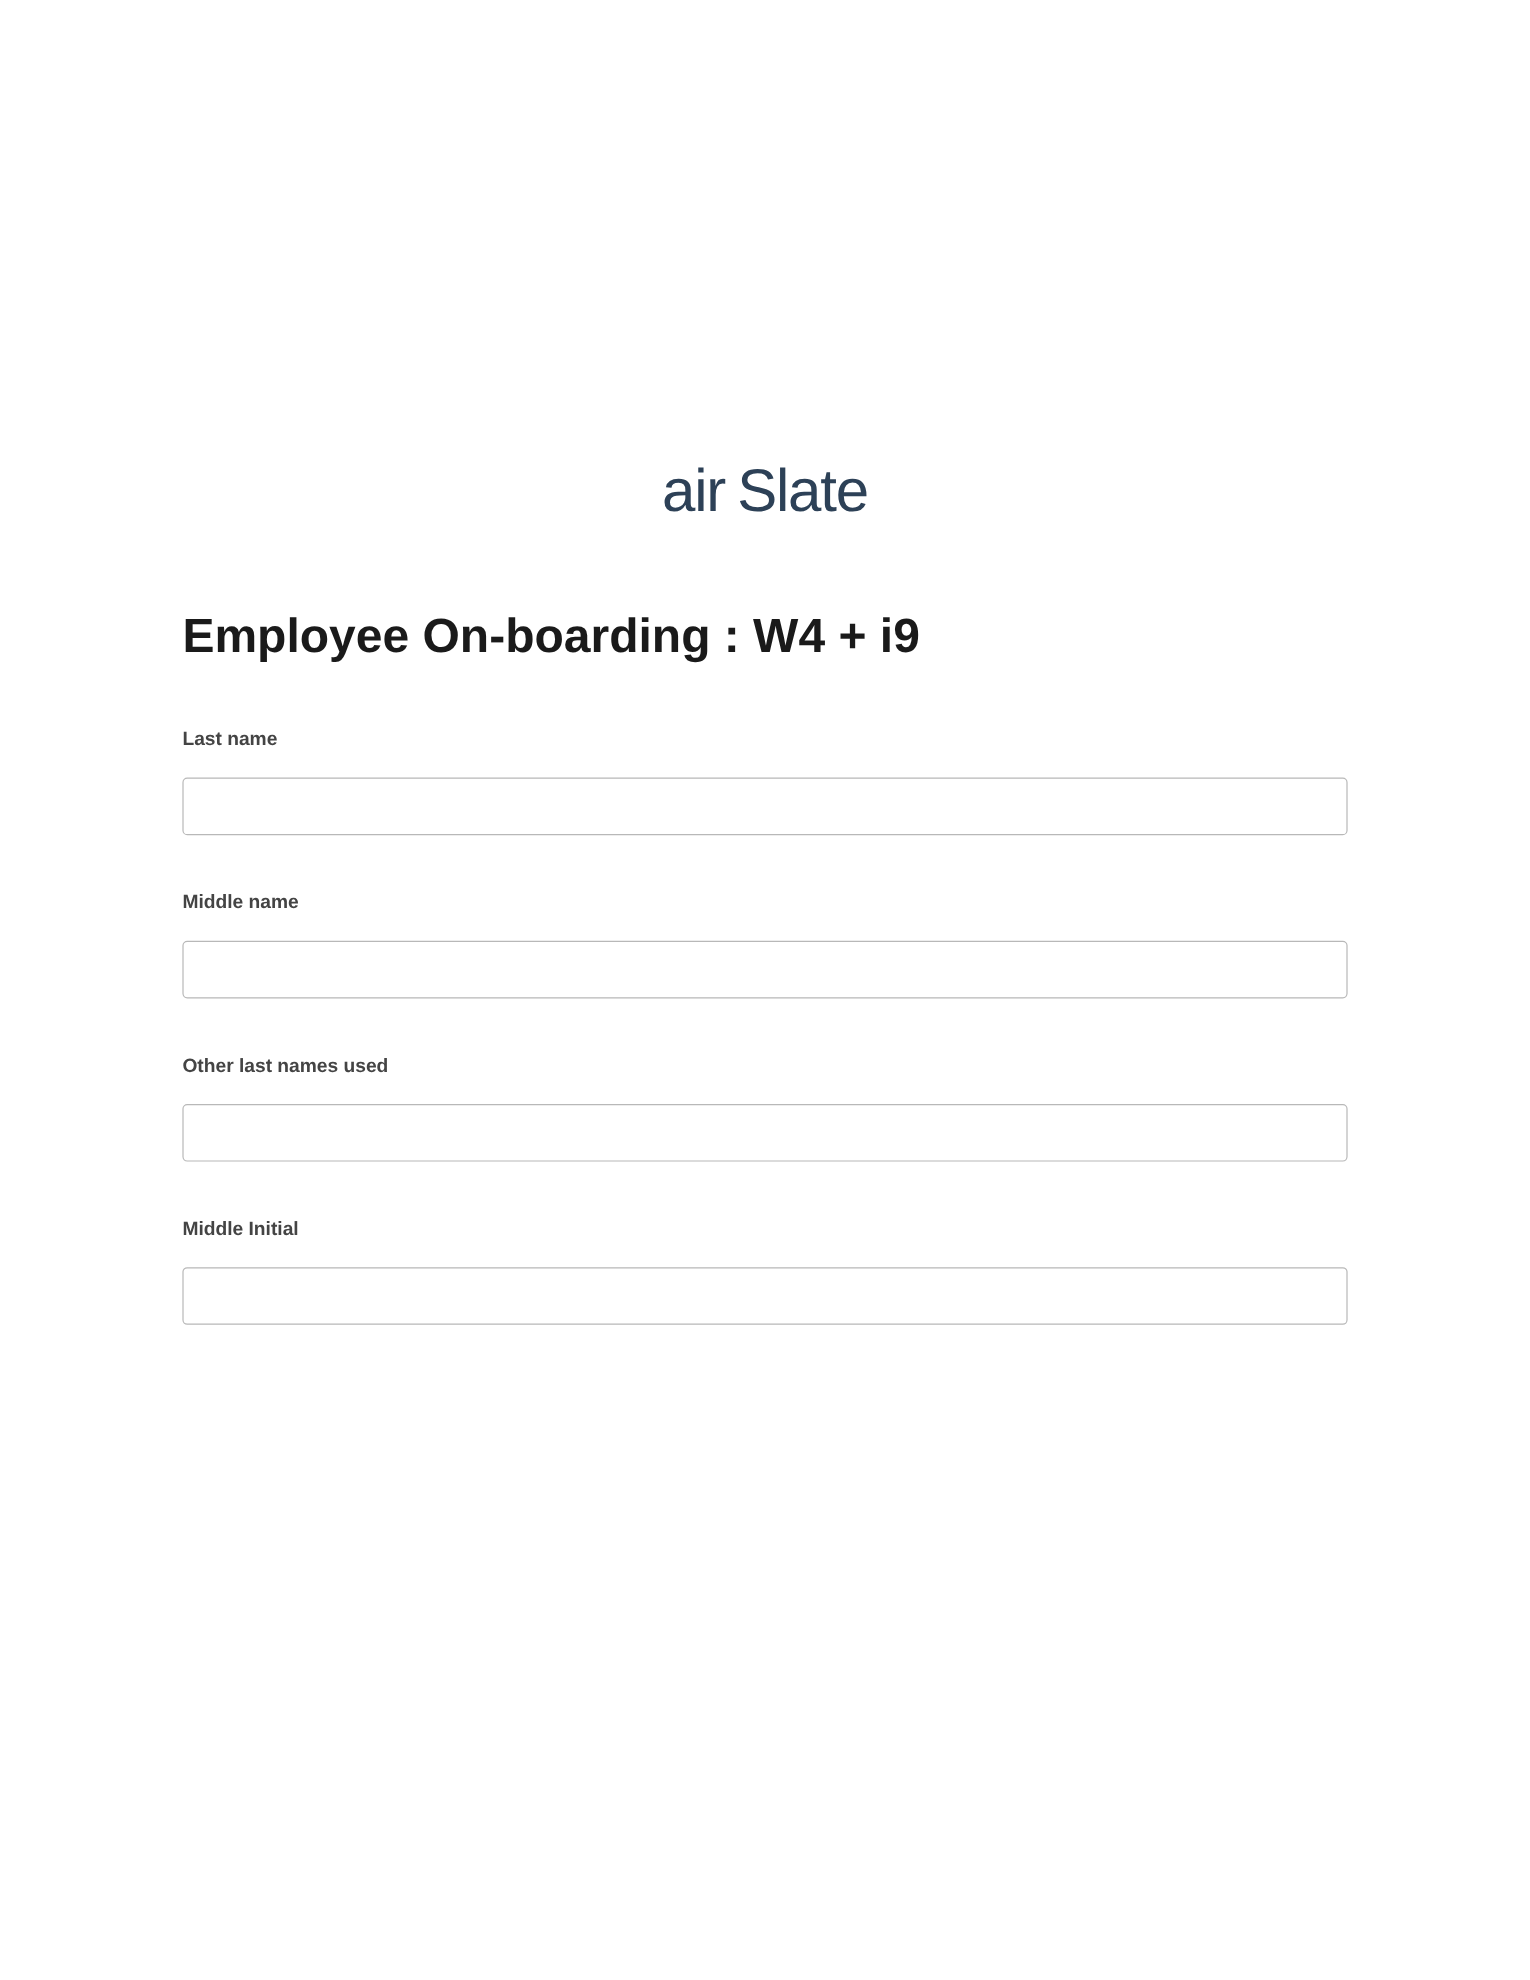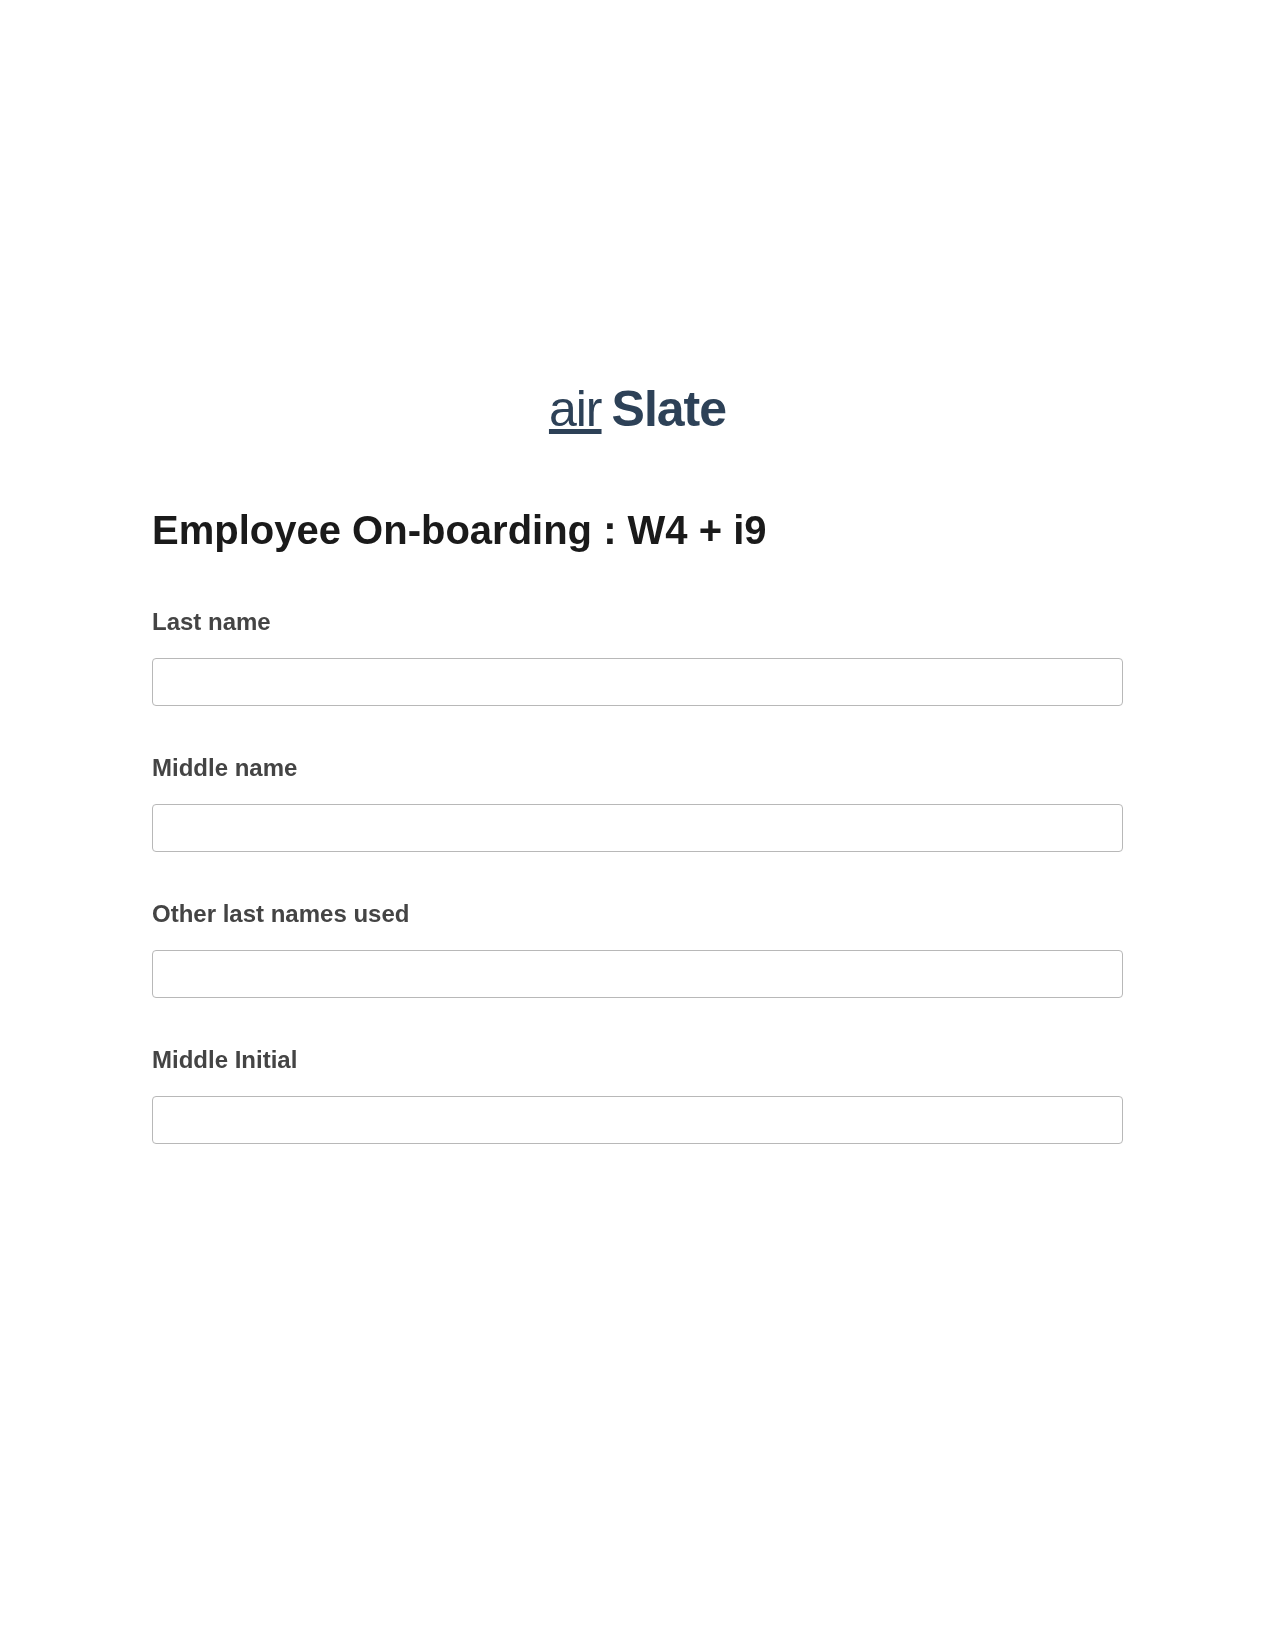--- a/index.html
+++ b/index.html
@@ -24,37 +24,36 @@
       margin-bottom: 70px;
     }
     .logo-text {
       font-size: 50px;
       font-weight: 700;
       color: #2d4157;
       letter-spacing: -1px;
     }
     .logo-air {
       font-weight: 400;
-      text-decoration: underline;
     }
     .logo-slate {
-      font-weight: 700;
+      font-weight: 400;
       margin-left: 10px;
     }
     .page-title {
       font-size: 40px;
       font-weight: 700;
       color: #1a1a1a;
       margin-bottom: 55px;
     }
     .field-group {
       margin-bottom: 48px;
     }
     .field-label {
-      font-size: 24px;
+      font-size: 16px;
       font-weight: 600;
       color: #444444;
       margin-bottom: 22px;
       display: block;
     }
     .field-input {
       width: 100%;
       height: 48px;
       border: 1px solid #b8b8b8;
       border-radius: 4px;

